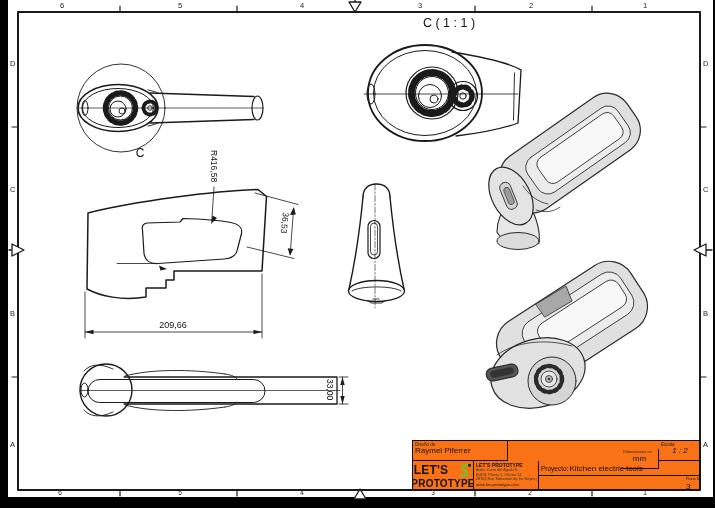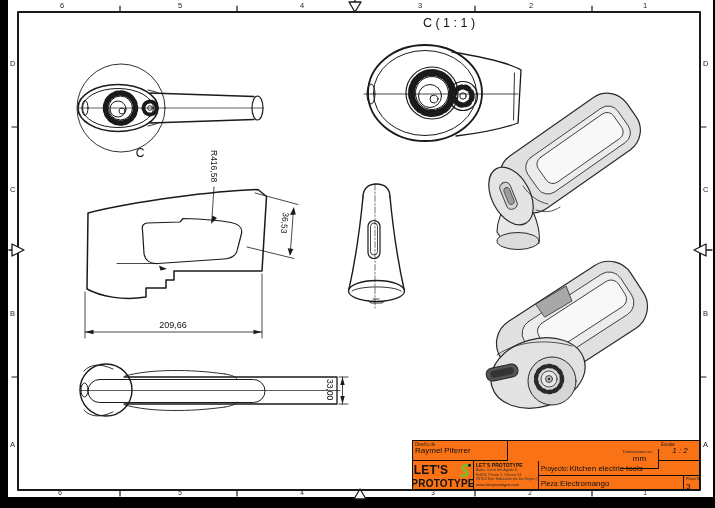--- a/index.html
+++ b/index.html
@@ -257,22 +257,18 @@
       <div class="co-line">Avda. Cerro del Aguila 9,</div>
       <div class="co-line">Edif B, Planta 1, Oficina 24</div>
       <div class="co-line">28703 San Sebastián de los Reyes (Madrid)</div>
       <div class="co-web">www.letsprototype.com</div>
     </div>
 
     <div class="cell c-project bB">
       <span class="inline-lbl">Proyecto:</span>
       <span class="inline-val">Kitchen electric tools</span>
     </div>
-    <div class="cell c-part bR">
-      <span class="inline-lbl">Pieza:</span>
-      <span class="inline-val">Electromango</span>
-    </div>
     <div class="cell c-sheet">
       <div class="lbl" style="font-size:3.8px">Plano Nº</div>
       <div class="sheet-val">3</div>
     </div>
   </div>
 </div>
 
 </body></html>

